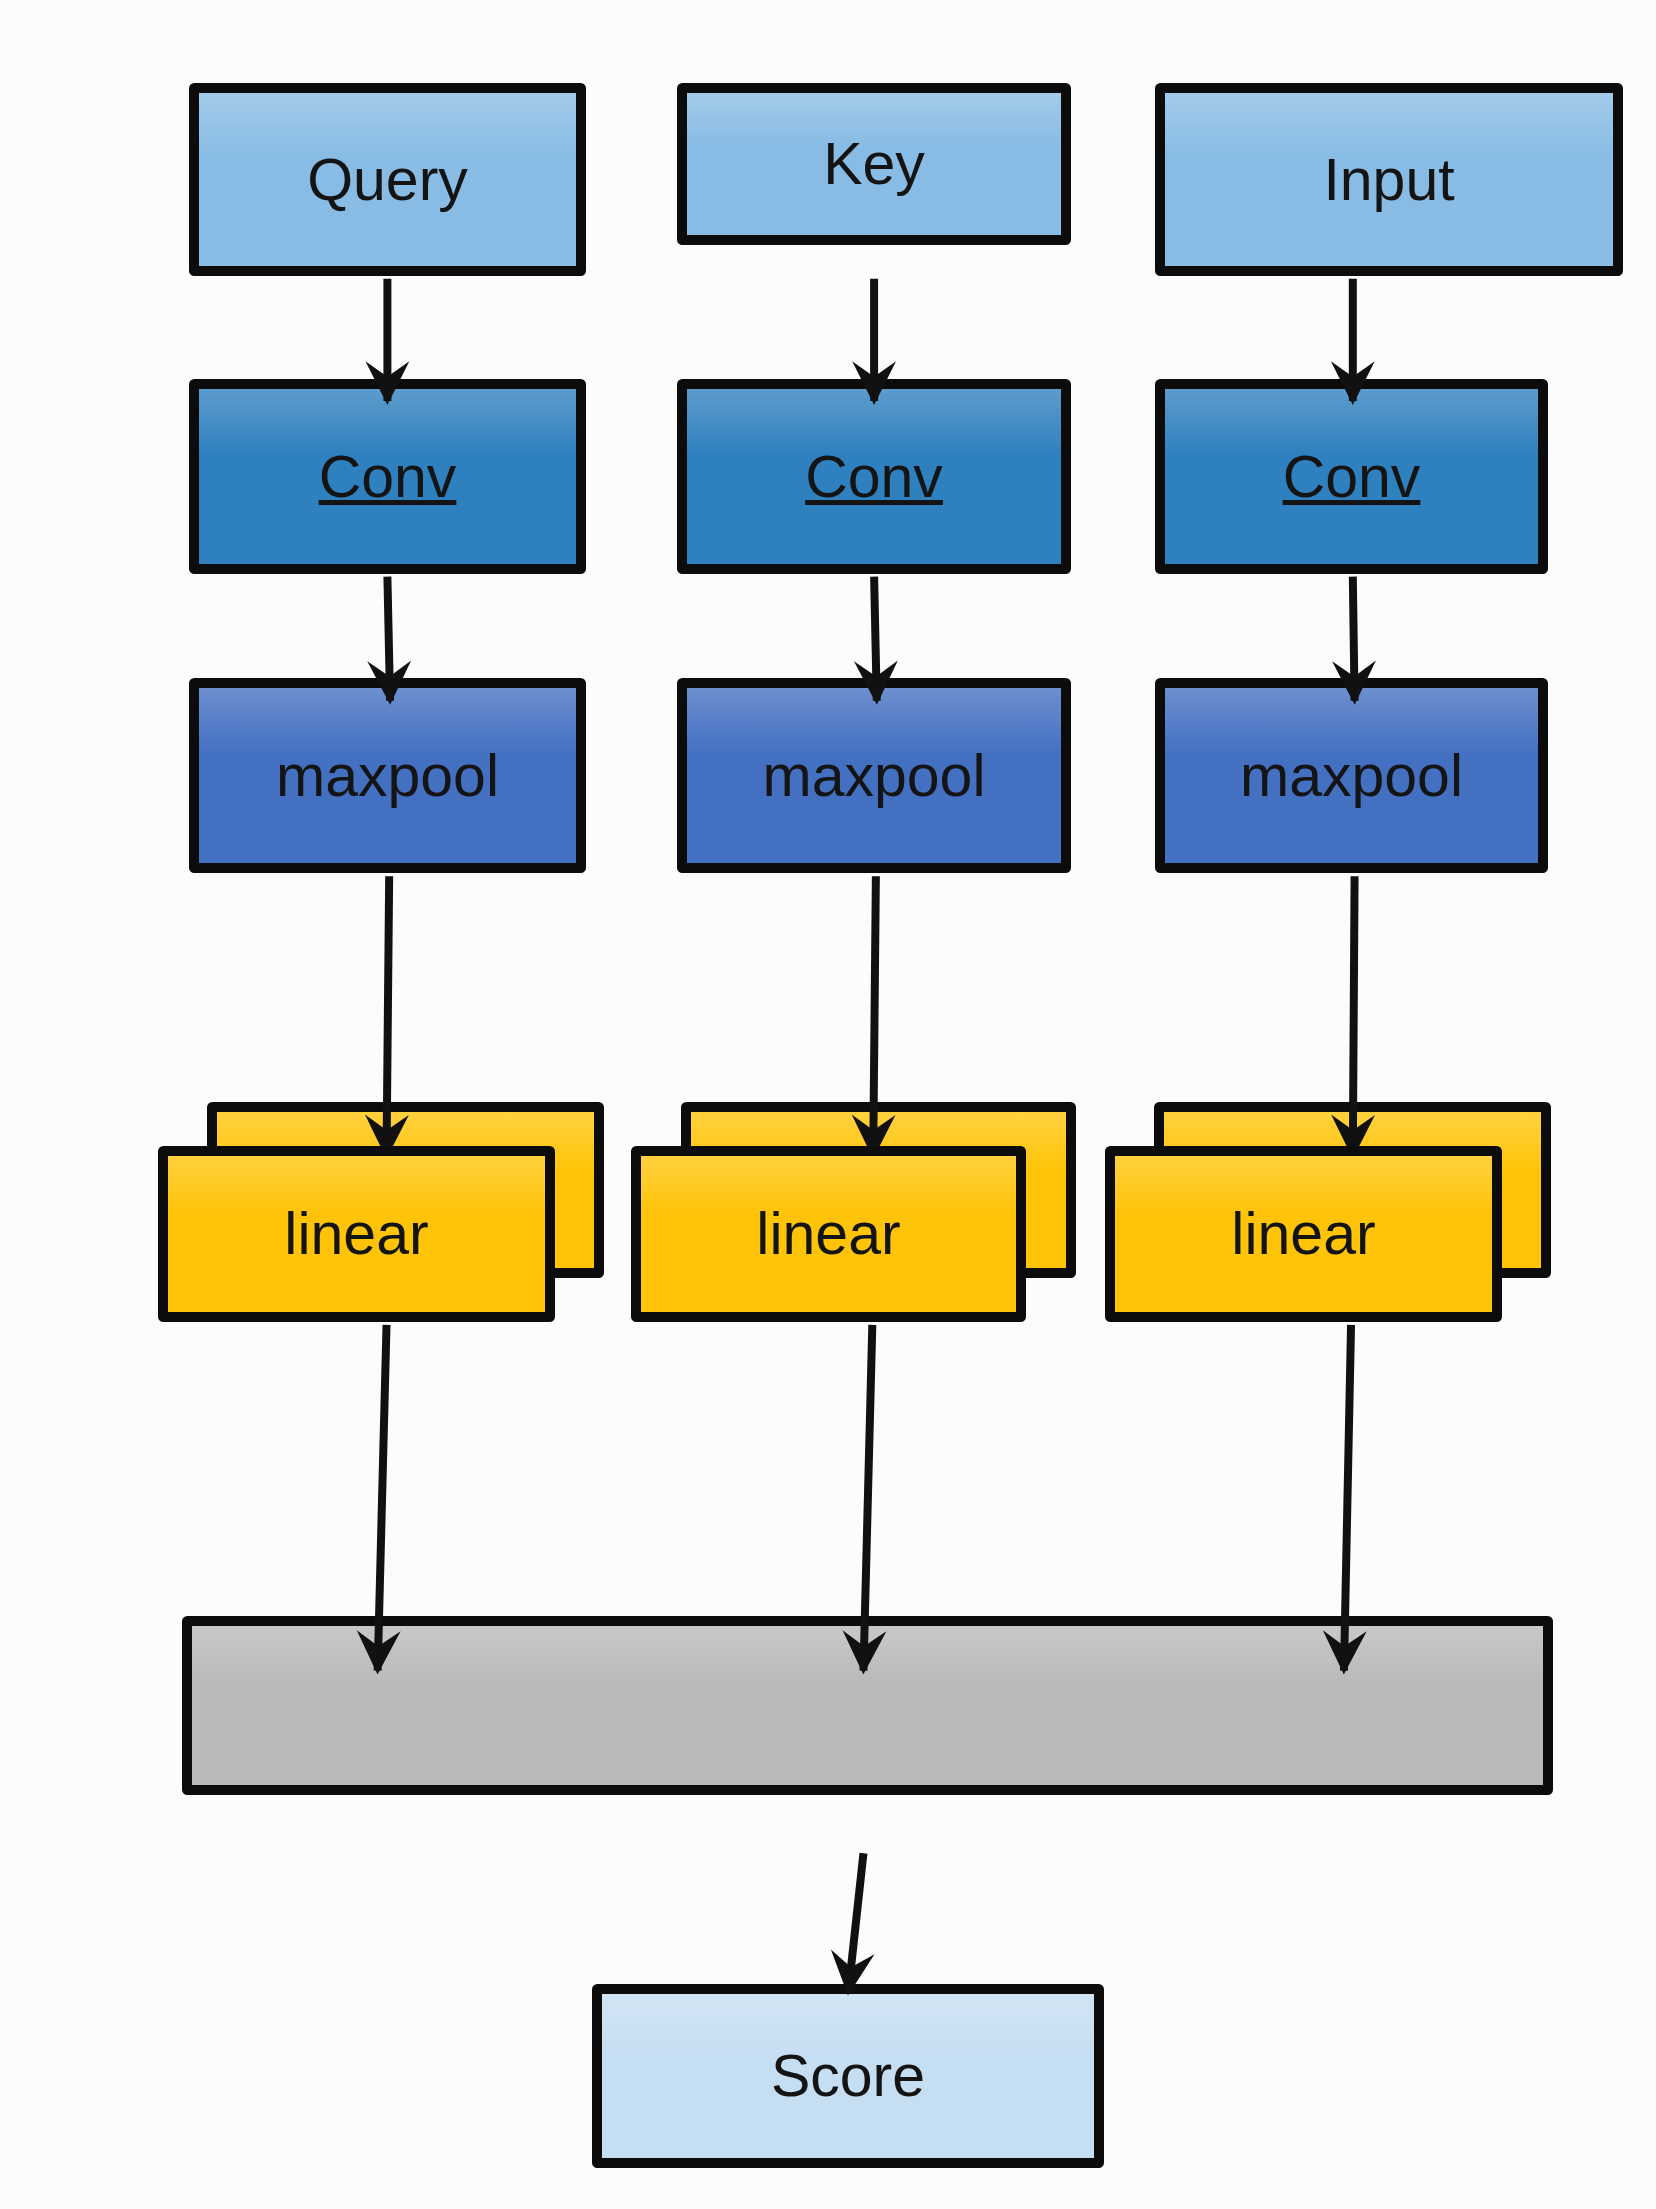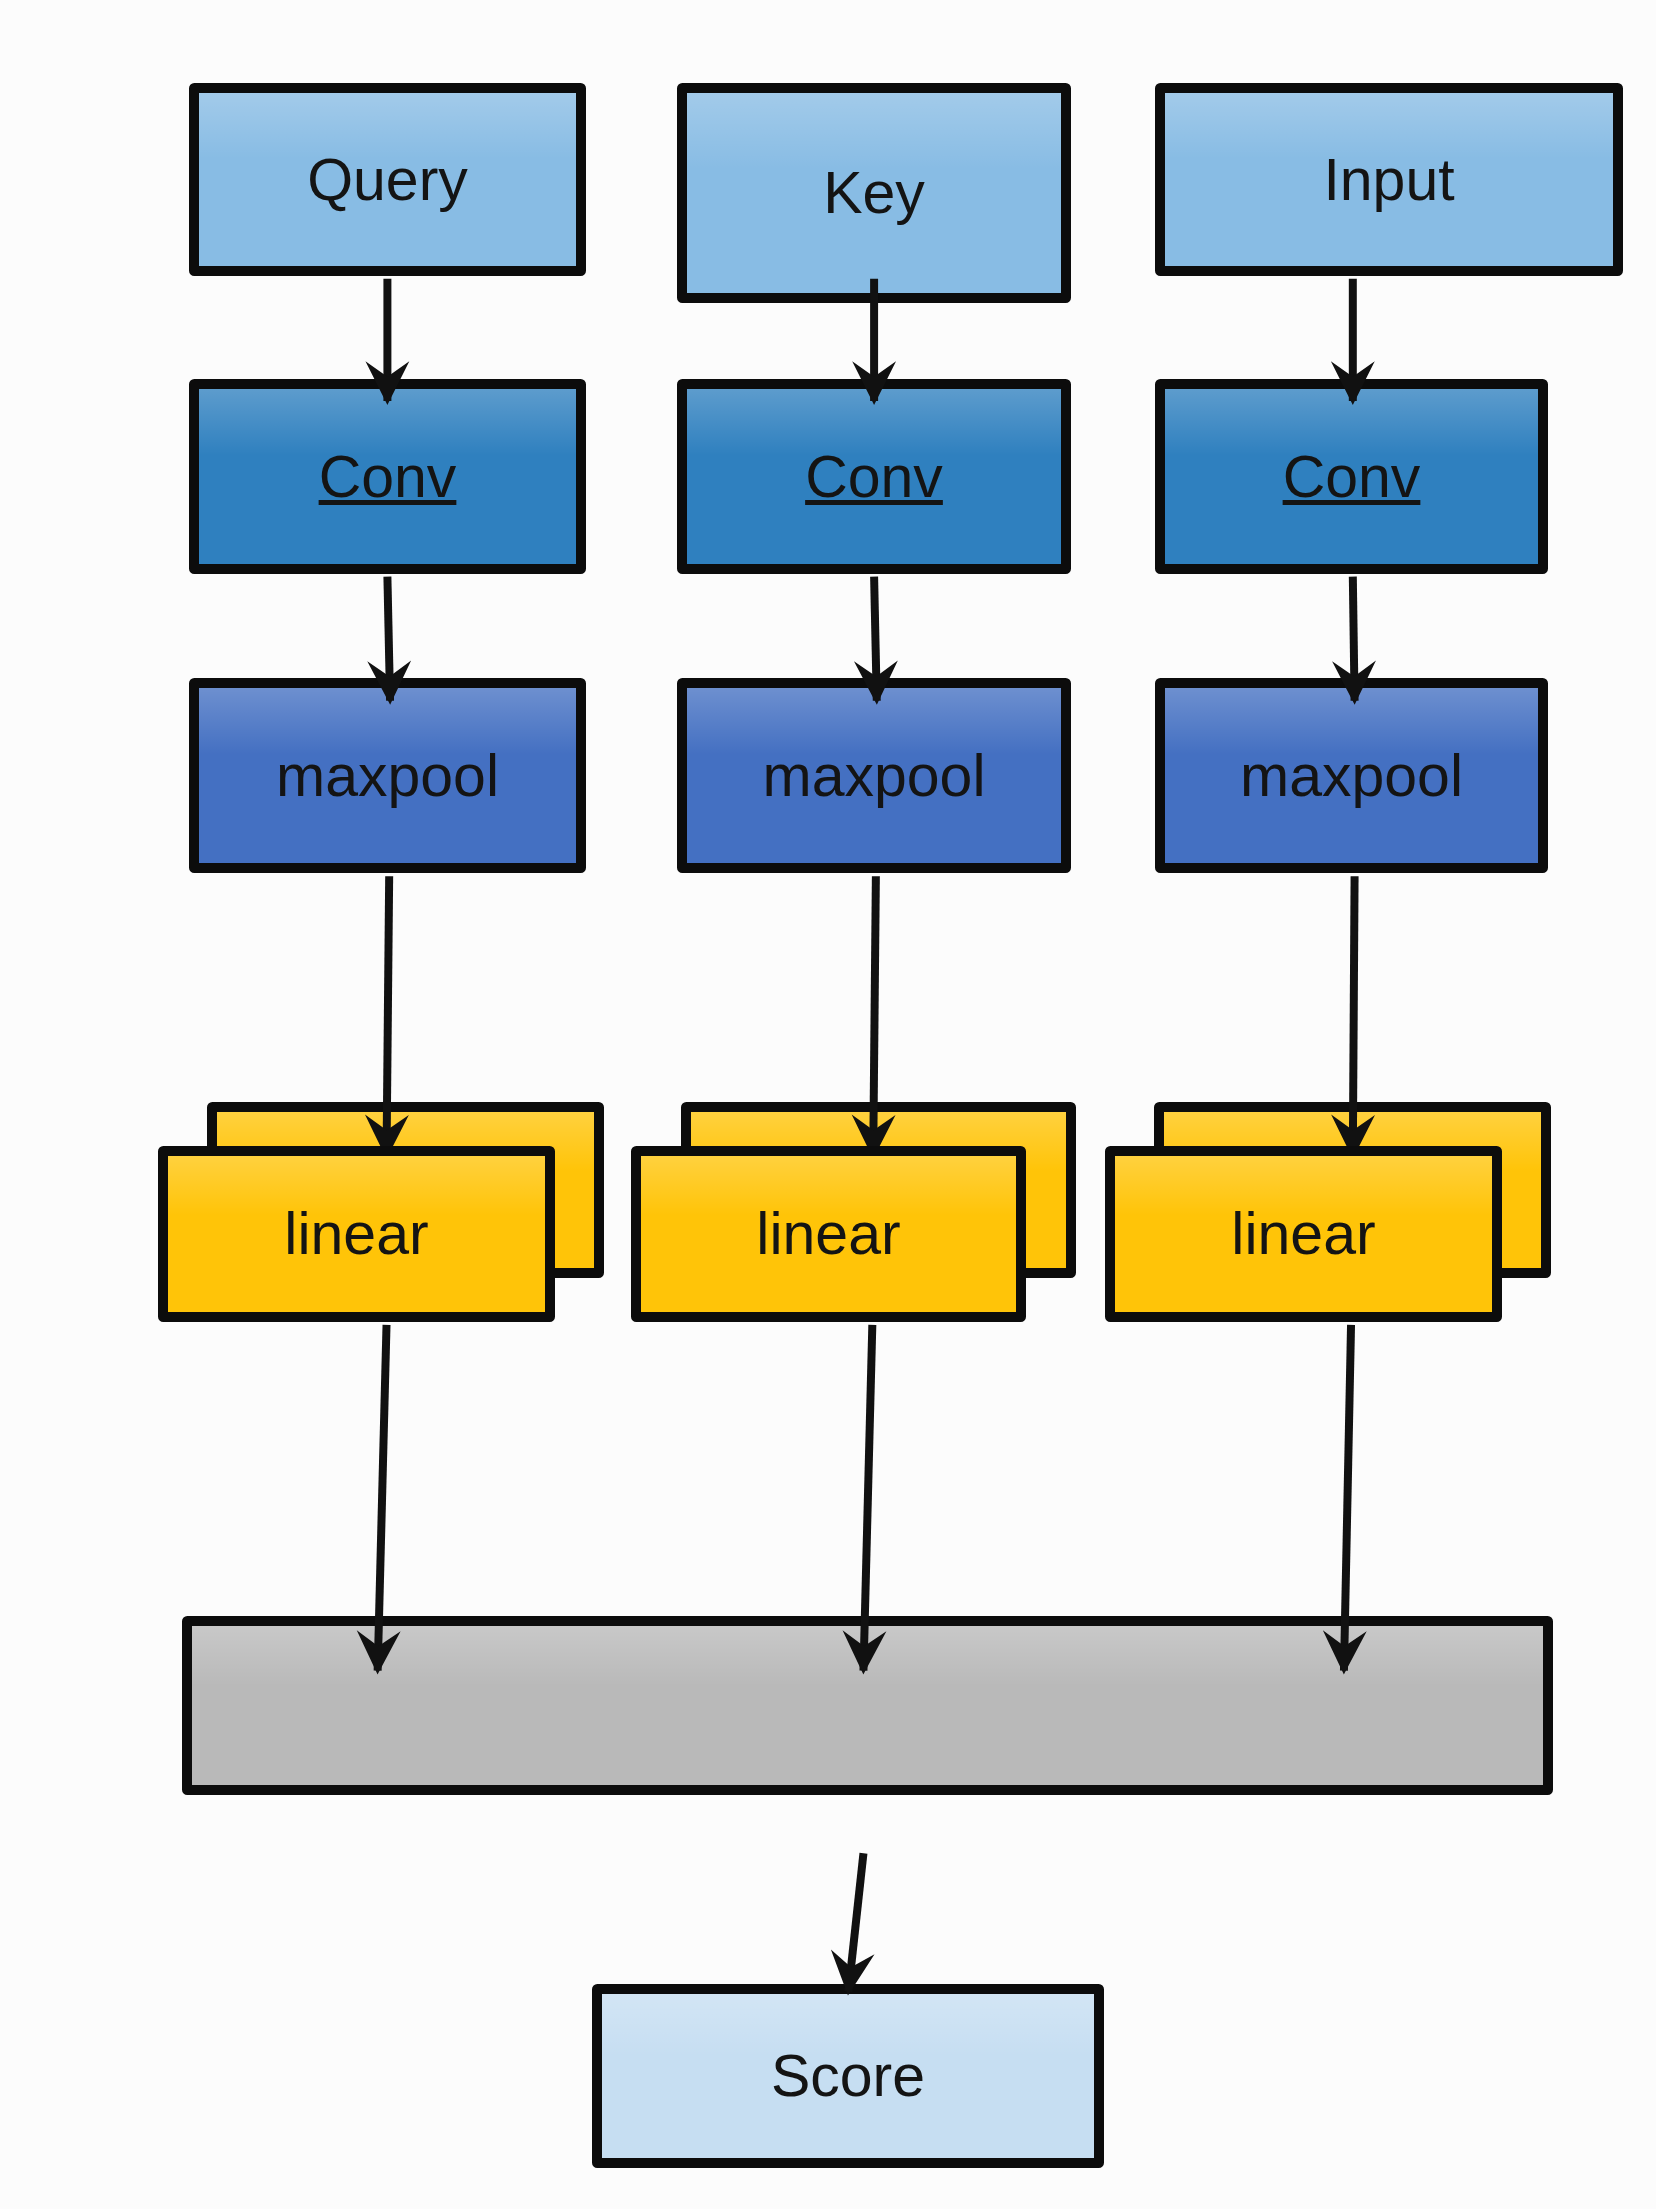--- a/index.html
+++ b/index.html
@@ -47,21 +47,21 @@
   svg.arrows.under{z-index:2;}
   svg.arrows.over{z-index:4;}
   svg.arrows line{stroke:var(--arrow);stroke-width:9;}
 </style>
 </head>
 <body>
 
 <div class="canvas">
 
   <div class="box top-node" style="left:189px;top:83px;width:397px;height:193px">Query</div>
-  <div class="box top-node" style="left:677px;top:83px;width:394px;height:220px">Key</div>
+  <div class="box top-node" style="left:677px;top:83px;width:394px;height:162px">Key</div>
   <div class="box top-node" style="left:1155px;top:83px;width:468px;height:193px">Input</div>
 
   <div class="box conv-node" style="left:189px;top:379px;width:397px;height:195px">Conv</div>
   <div class="box conv-node" style="left:677px;top:379px;width:394px;height:195px">Conv</div>
   <div class="box conv-node" style="left:1155px;top:379px;width:393px;height:195px">Conv</div>
 
   <div class="box pool-node" style="left:189px;top:678px;width:397px;height:195px">maxpool</div>
   <div class="box pool-node" style="left:677px;top:678px;width:394px;height:195px">maxpool</div>
   <div class="box pool-node" style="left:1155px;top:678px;width:393px;height:195px">maxpool</div>
 

